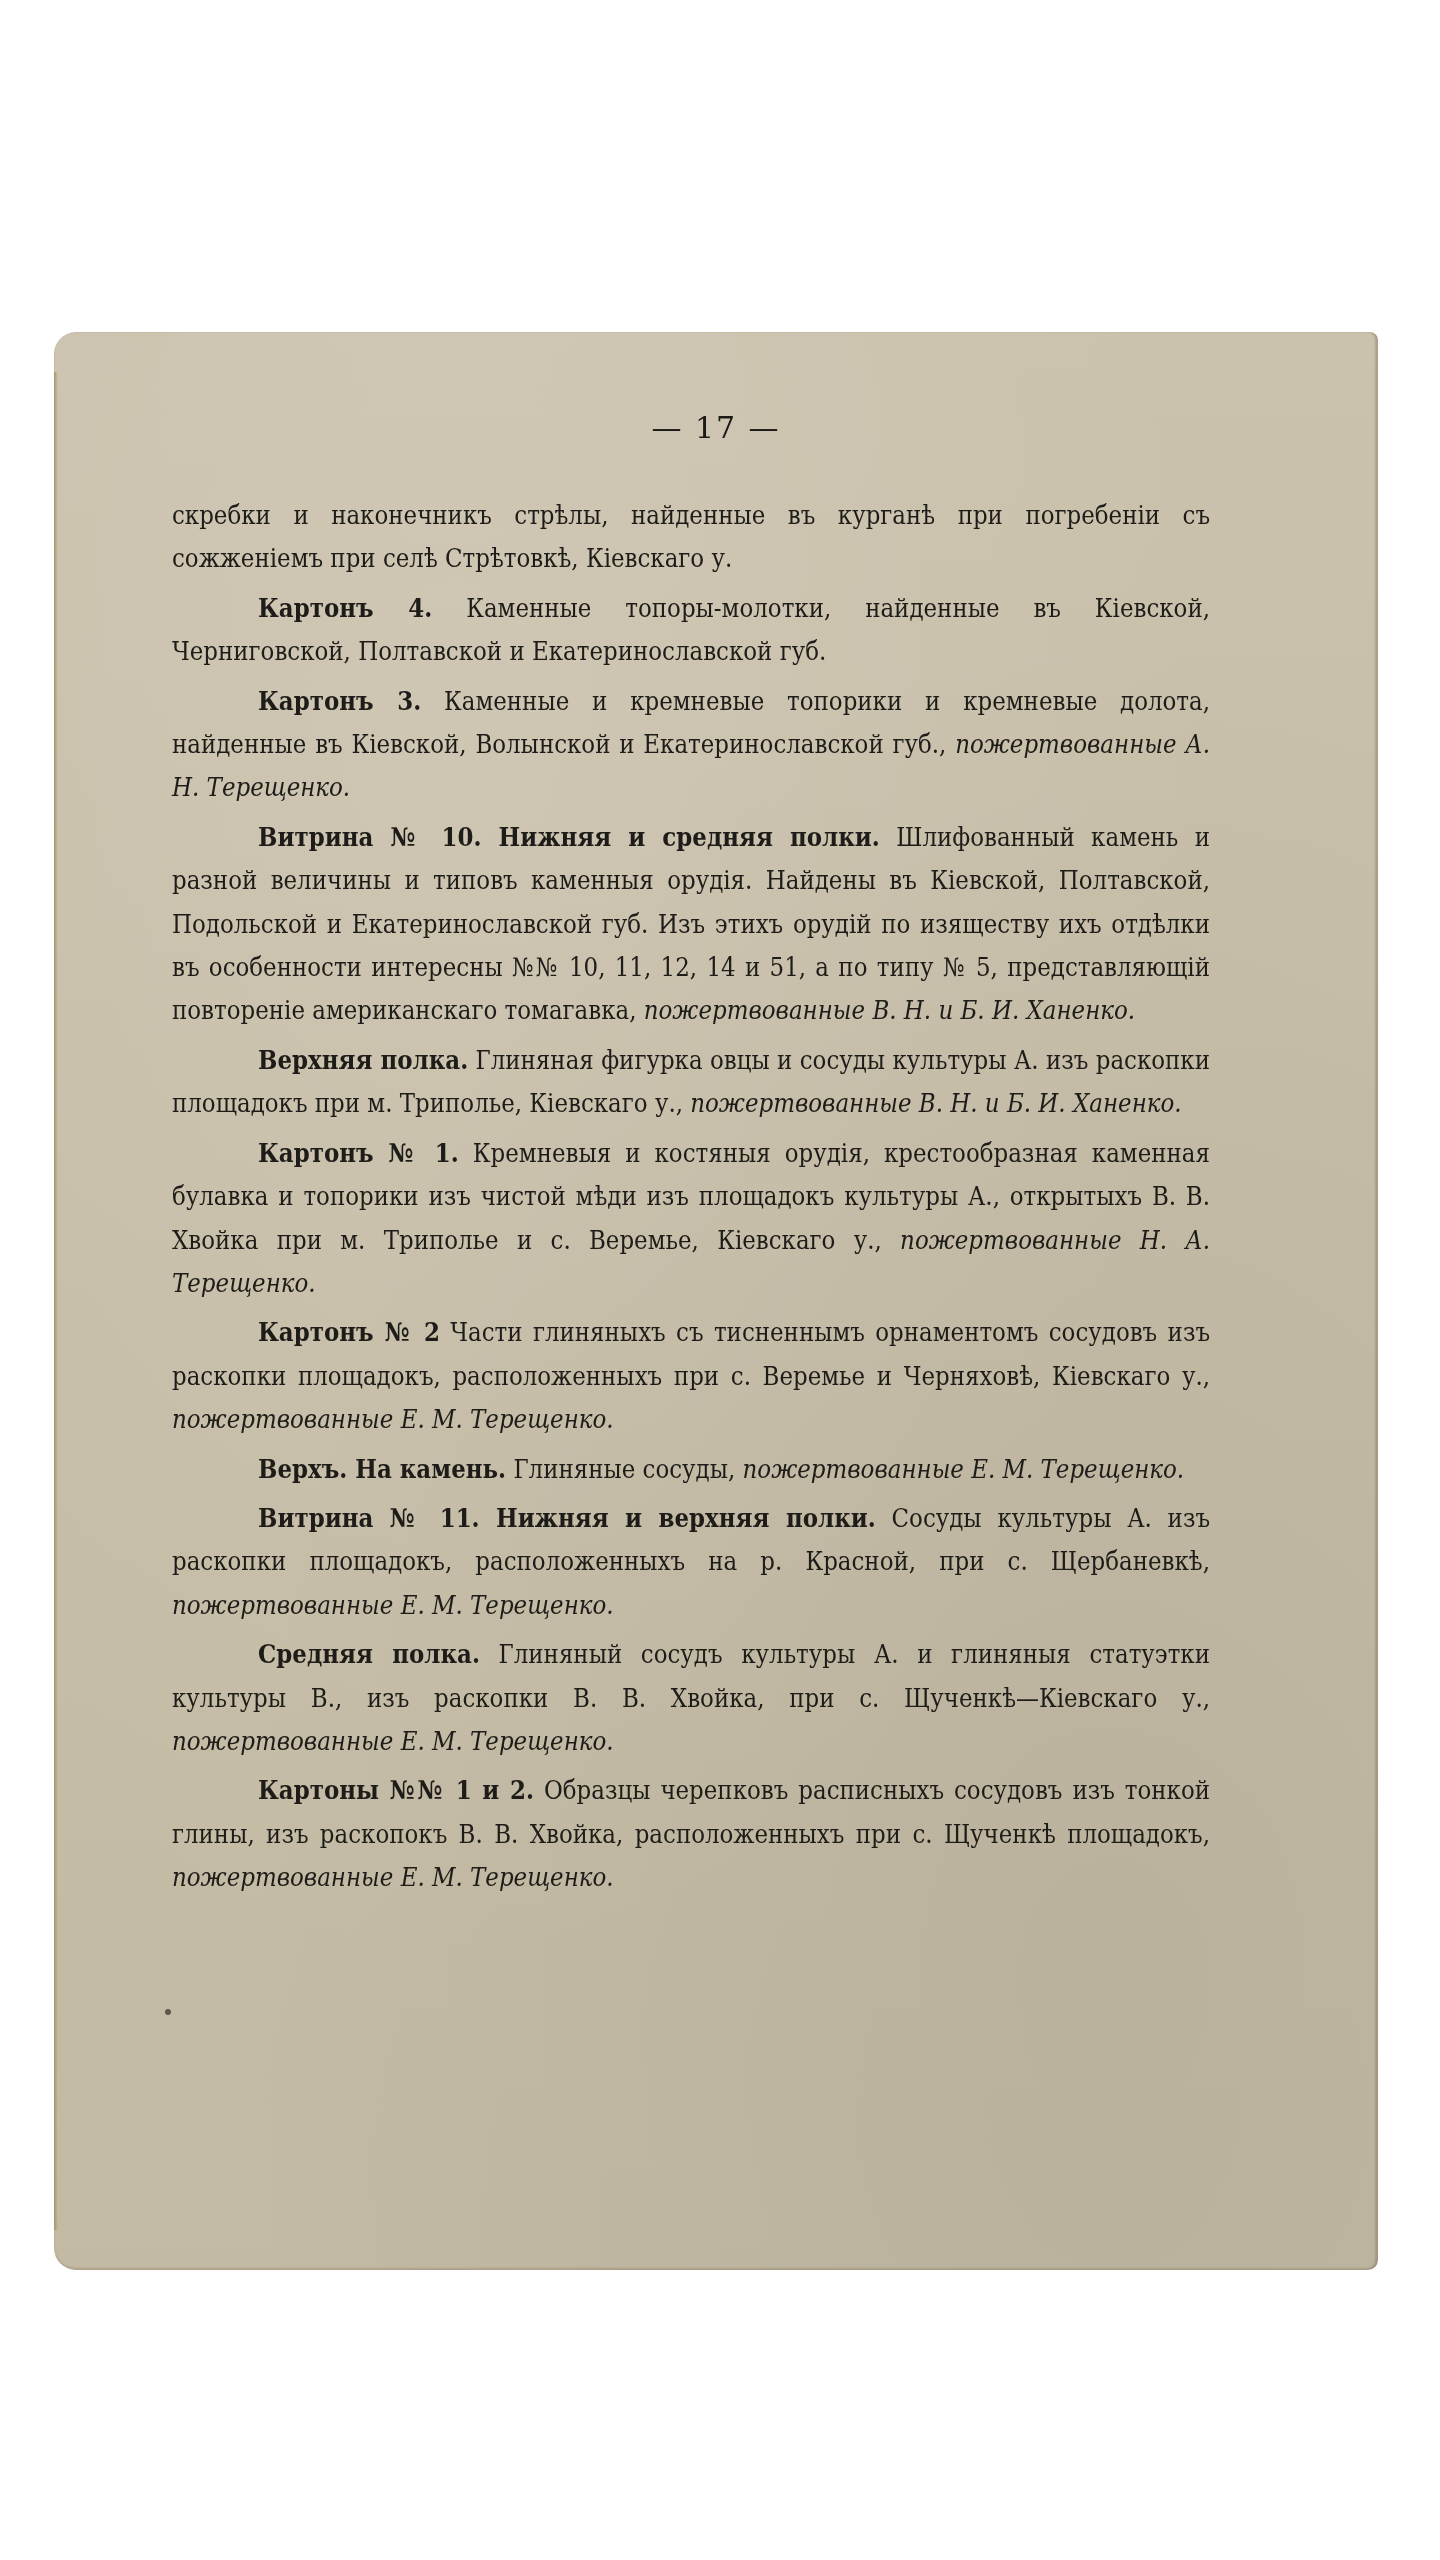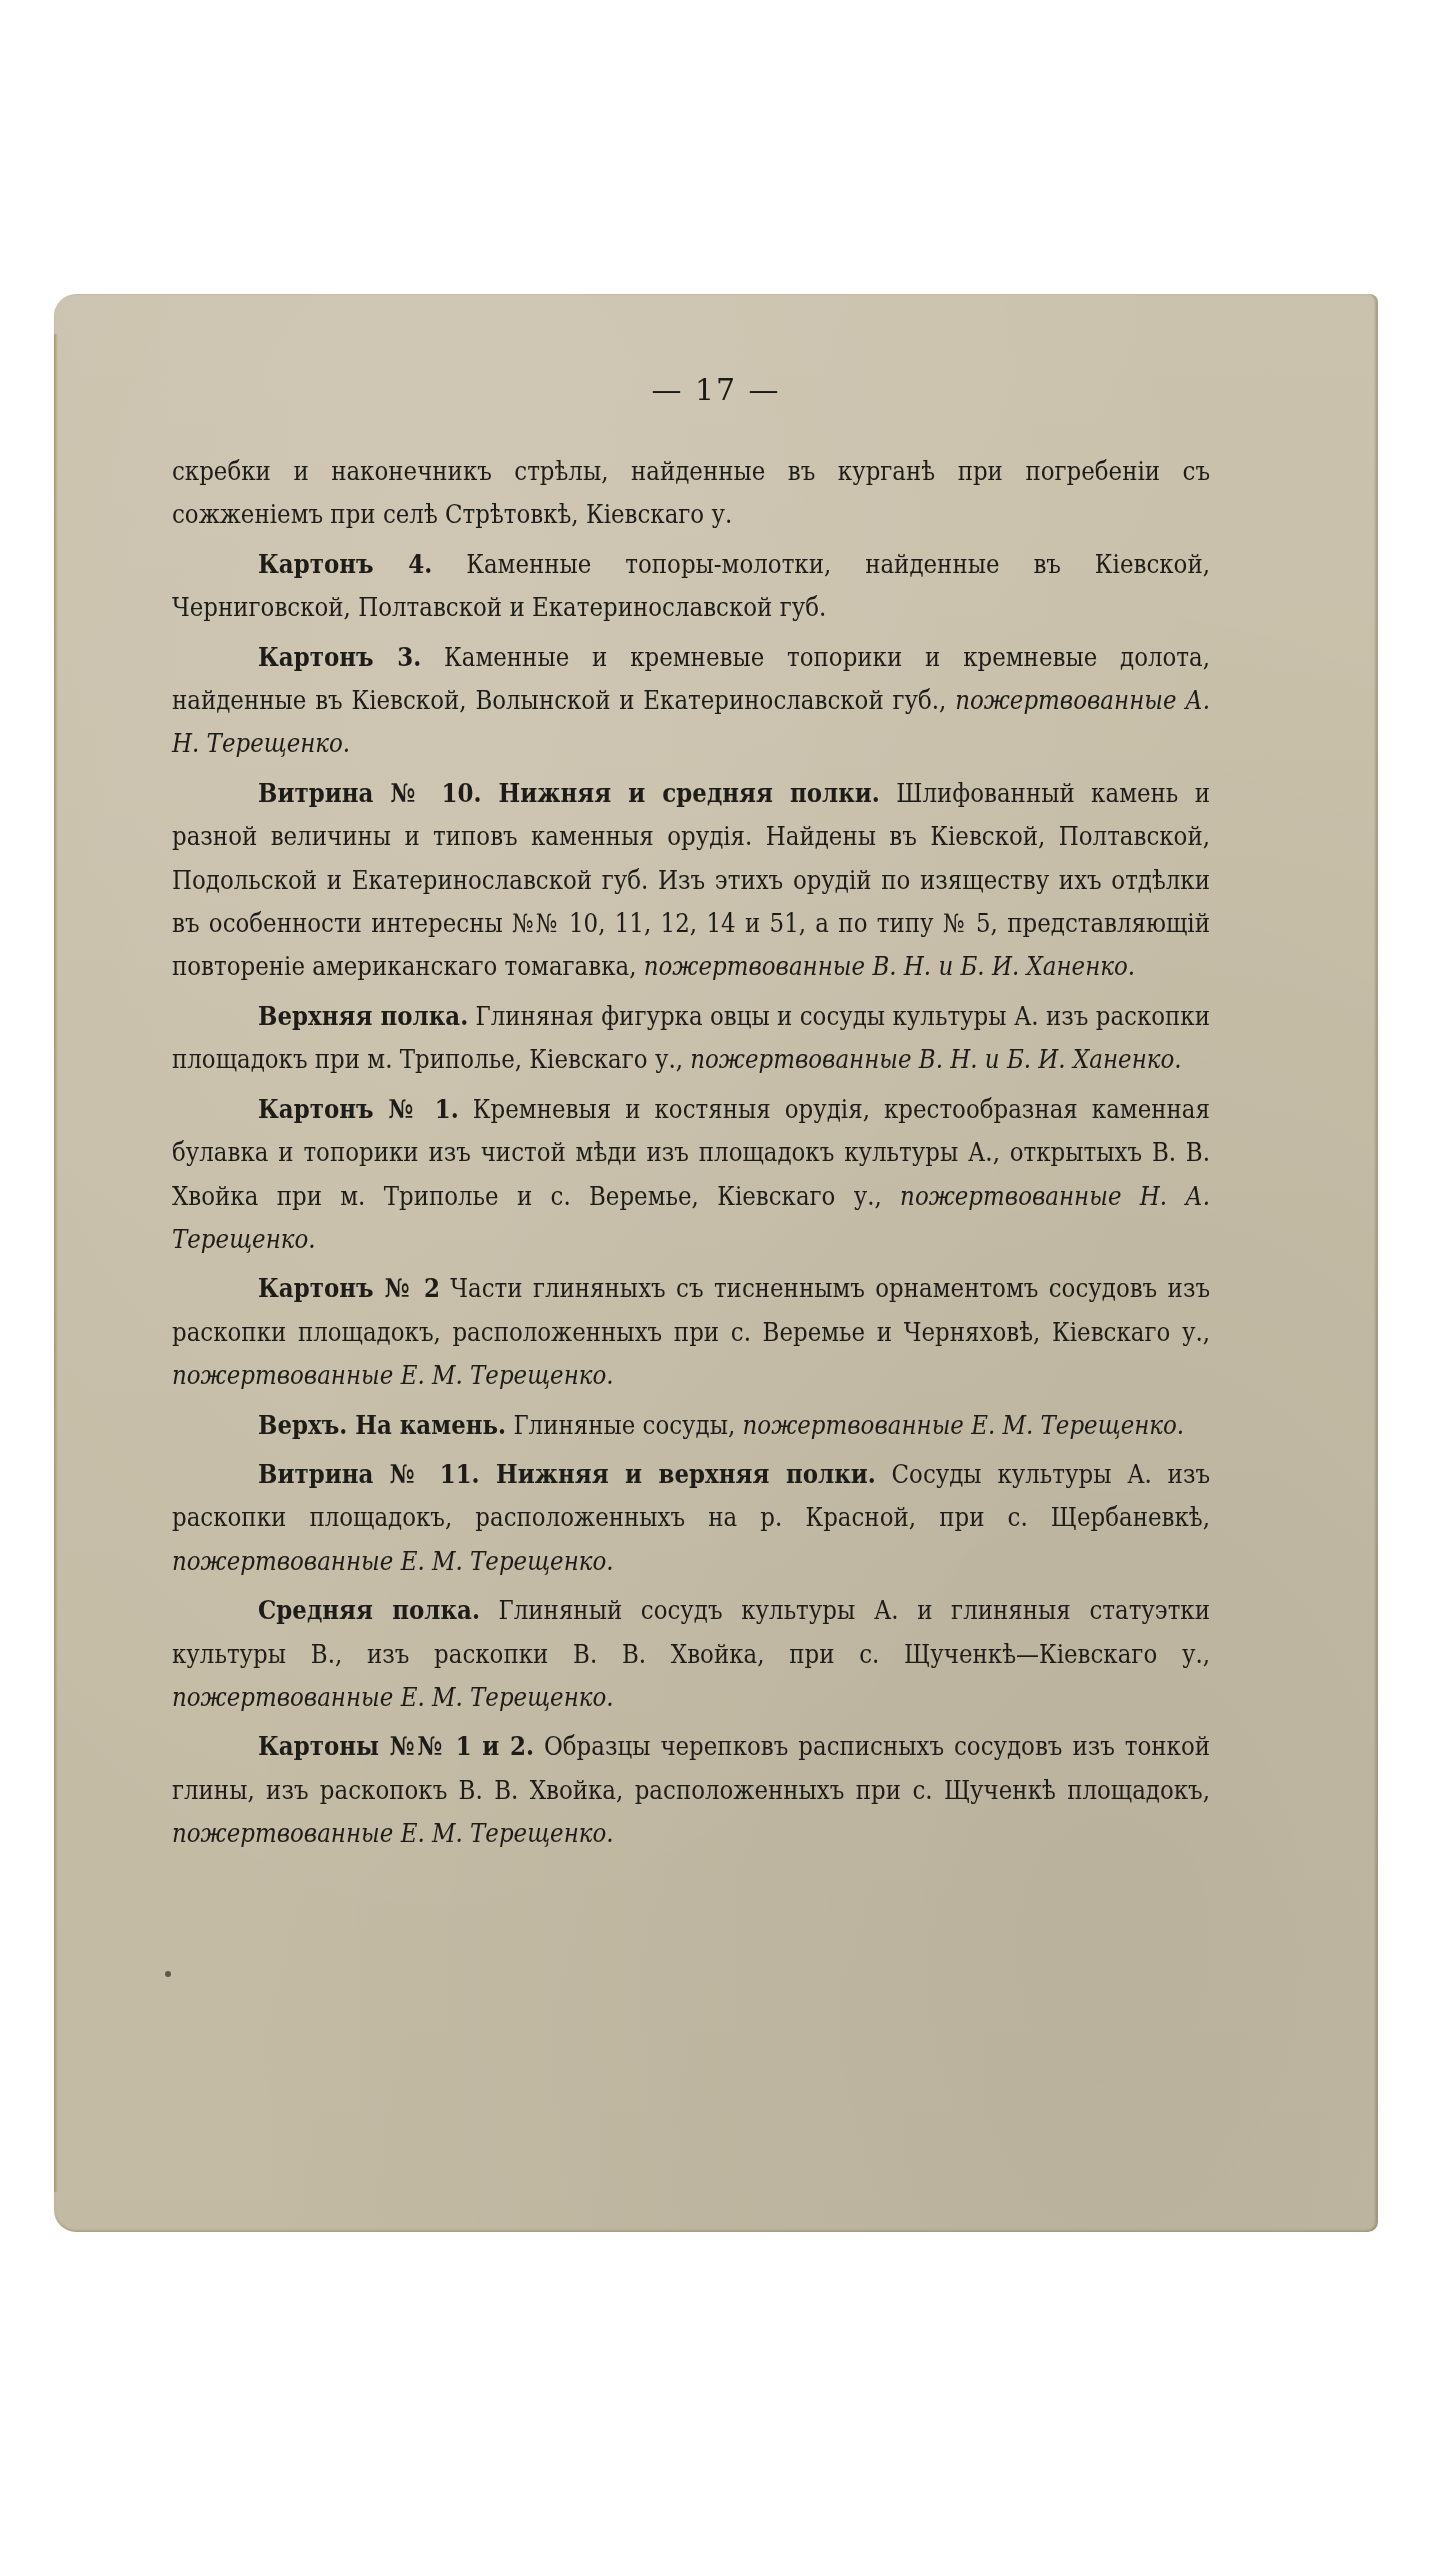--- a/index.html
+++ b/index.html
@@ -9,21 +9,21 @@
   }
   body {
     width: 1440px;
     height: 2560px;
     position: relative;
     overflow: hidden;
   }
   .page {
     position: absolute;
     left: 54px;
-    top: 294px;
+    top: 332px;
     width: 1324px;
     height: 1938px;
     background: #c8bfa9;
     background-image:
       radial-gradient(ellipse at 30% 20%, rgba(255,255,255,0.10), rgba(0,0,0,0) 60%),
       radial-gradient(ellipse at 80% 85%, rgba(0,0,0,0.05), rgba(0,0,0,0) 60%),
       linear-gradient(180deg, #cbc2ad 0%, #c6bda7 50%, #c3baa4 100%);
     border-radius: 22px 8px 10px 22px;
     box-shadow: inset -3px 0 2px rgba(120,105,80,0.35), inset 0 -2px 2px rgba(120,105,80,0.25);
   }
@@ -58,20 +58,21 @@
     text-align: justify;
     font-stretch: condensed;
   }
   .para {
     margin: 0 0 6px 0;
     text-indent: 86px;
     hyphens: manual;
   }
   .para.cont {
     text-indent: 0;
+    margin-top: 6px;
   }
   .lead {
     font-weight: bold;
   }
   .donor {
     font-style: italic;
   }
   .mark {
     position: absolute;
     width: 6px;

